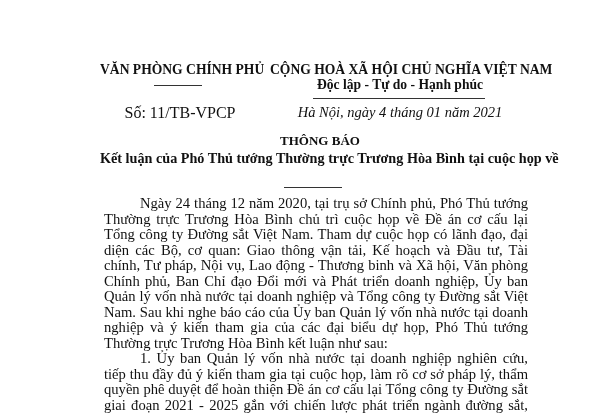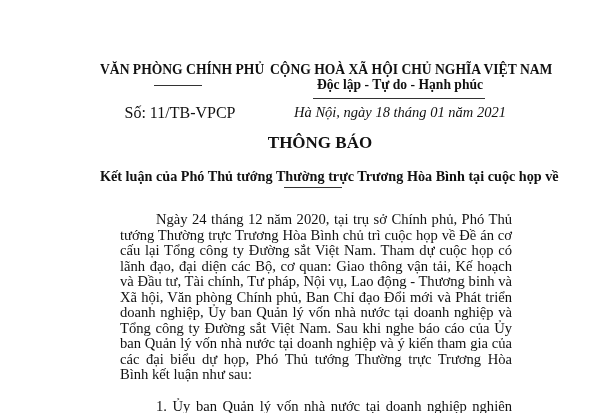--- a/index.html
+++ b/index.html
@@ -15,44 +15,44 @@
   .bold { font-weight: bold; }
   .italic { font-style: italic; }
   .rule { position: absolute; height: 0; border-top: 1px solid #333; }
   .center { text-align: center; }
 
   .hdr-left { left: 100px; top: 50px; width: 160px; font-size: 13.6px; }
   .hdr-right { left: 270px; top: 50px; width: 260px; font-size: 13.6px; }
   .motto { left: 270px; top: 65px; width: 260px; font-size: 13.6px; }
   .docnum { left: 100px; top: 92px; width: 160px; font-size: 16px; }
   .place-date { left: 290px; top: 92px; width: 220px; font-size: 14.5px; }
-  .title { left: 100px; top: 121px; width: 440px; font-size: 17px; }
-  .subtitle1 { left: 100px; top: 138px; width: 440px; font-size: 14.2px; margin-top: 18px; }
+  .title { left: 100px; top: 121px; width: 440px; font-size: 13px; }
+  .subtitle1 { left: 100px; top: 138px; width: 440px; font-size: 14.2px; }
   .subtitle2 { left: 100px; top: 153px; width: 440px; font-size: 14.2px; }
 
   .body {
     position: absolute; left: 104px; top: 184px; width: 424px;
     font-size: 14.6px; line-height: 15.5px; text-align: justify;
   }
-  .body p { margin: 16px; text-indent: 36px; }
+  .body p { margin: 0; text-indent: 36px; }
 </style>
 </head>
 <body>
 
 <div class="page">
 
   <div class="abs hdr-left center bold">VĂN PHÒNG CHÍNH PHỦ</div>
   <div class="rule" style="left:154px; top:73px; width:48px;"></div>
 
   <div class="abs hdr-right center bold">CỘNG HOÀ XÃ HỘI CHỦ NGHĨA VIỆT NAM</div>
   <div class="abs motto center bold">Độc lập - Tự do - Hạnh phúc</div>
   <div class="rule" style="left:313px; top:86px; width:172px;"></div>
 
   <div class="abs docnum center">Số: 11/TB-VPCP</div>
-  <div class="abs place-date center italic">Hà Nội, ngày 18 tháng 01 năm 2021</div>
+  <div class="abs place-date center italic">Hà Nội, ngày 4 tháng 01 năm 2021</div>
 
   <div class="abs title center bold">THÔNG BÁO</div>
   <div class="abs subtitle1 center bold">Kết luận của Phó Thủ tướng Thường trực Trương Hòa Bình tại cuộc họp về</div>
   <div class="rule" style="left:284px; top:175px; width:58px;"></div>
 
   <div class="body">
     <p>Ngày 24 tháng 12 năm 2020, tại trụ sở Chính phủ, Phó Thủ tướng Thường trực Trương Hòa Bình chủ trì cuộc họp về Đề án cơ cấu lại Tổng công ty Đường sắt Việt Nam. Tham dự cuộc họp có lãnh đạo, đại diện các Bộ, cơ quan: Giao thông vận tải, Kế hoạch và Đầu tư, Tài chính, Tư pháp, Nội vụ, Lao động - Thương binh và Xã hội, Văn phòng Chính phủ,  Ban Chỉ đạo Đổi mới và Phát triển doanh nghiệp, Ủy ban Quản lý vốn nhà nước tại doanh nghiệp và Tổng công ty Đường sắt Việt Nam. Sau khi nghe báo cáo của Ủy ban Quản lý vốn nhà nước tại doanh nghiệp và ý kiến tham gia của các đại biểu dự họp, Phó Thủ tướng Thường trực Trương Hòa Bình kết luận như sau:</p>
     <p>1. Ủy ban Quản lý vốn nhà nước tại doanh nghiệp nghiên cứu, tiếp thu đầy đủ ý kiến tham gia tại cuộc họp, làm rõ cơ sở pháp lý, thẩm quyền phê duyệt để hoàn thiện Đề án cơ cấu lại Tổng công ty Đường sắt giai đoạn 2021 - 2025 gắn với chiến lược phát triển ngành đường sắt, trình Thủ tướng Chính phủ trong quý I năm 2021, trong đó tập trung lưu ý một số nội dung sau:</p>
 
   </div>

